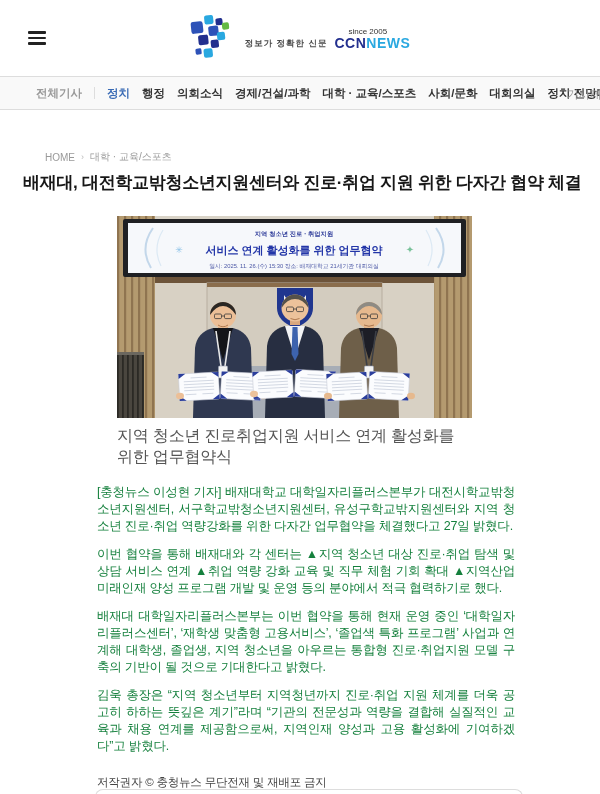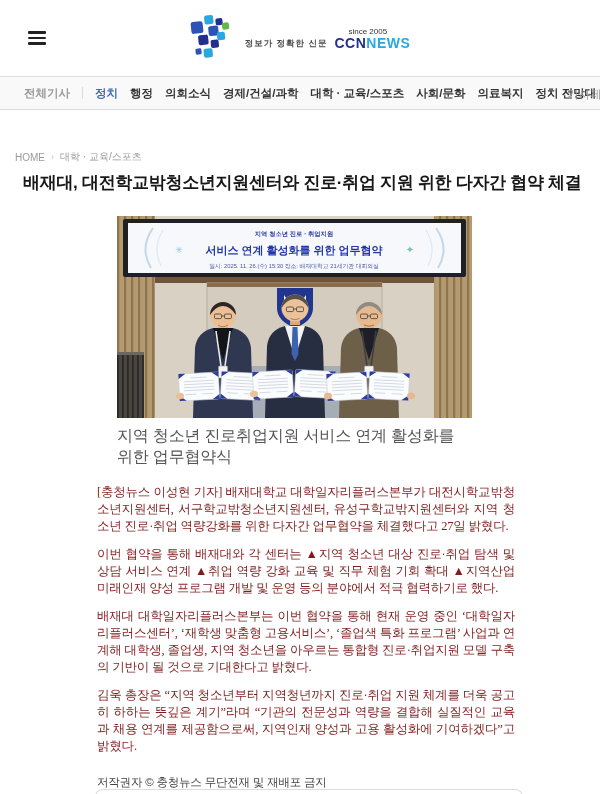--- a/index.html
+++ b/index.html
@@ -17,46 +17,46 @@
   .logo-mosaic { width:44px; height:52px; }
   .logo-center { display:flex; flex-direction:column; align-items:flex-start; }
   .logo-tagline { font-size:8.5px; color:#4a4a4a; letter-spacing:1px; font-weight:bold; margin-left:4px; margin-bottom:12px; }
   .logo-title { font-size:30px; font-weight:bold; letter-spacing:2px; line-height:1; }
   .logo-right { display:flex; flex-direction:column; align-items:flex-start; margin-bottom:11px; }
   .logo-since { font-size:8px; color:#333; margin-left:14px; }
   .logo-ccn { font-size:14px; font-weight:bold; letter-spacing:.5px; line-height:1.1; }
   
   .nav { height:34px; background:#f9f9f9; border-top:1px solid #ddd; border-bottom:1px solid #ddd;
     position:relative; overflow:hidden; }
-  .nav-list { display:flex; align-items:center; height:100%; padding:0 70px 0 24px;
+  .nav-list { display:flex; align-items:center; height:100%; padding:0 70px 0 36px;
     white-space:nowrap; gap:12px; overflow:hidden; }
   .nav-item { font-size:11.5px; font-weight:bold; color:#333; cursor:pointer; flex:0 0 auto; }
   .nav-item.muted { color:#9a9a9a; }
   .nav-item.active { color:#3a6bb5; }
   .nav-sep { width:1px; height:12px; background:#ddd; flex:0 0 auto; }
   .nav-submit { position:absolute; right:-13px; top:0; height:34px; display:flex; align-items:center;
     font-size:11.5px; color:#999; cursor:pointer; }
   
   .container { padding:40px 15px 0; }
-  .breadcrumb { display:flex; align-items:center; gap:6px; font-size:10px; color:#999; }
+  .breadcrumb { display:flex; align-items:center; gap:6px; font-size:10px; color:#999;margin-left:30px; }
   .breadcrumb .crumb { cursor:pointer; }
   .breadcrumb .sep { color:#bbb; font-size:9px; }
   .article-title { margin-top:7px; font-size:17px; font-weight:bold; color:#171717;
     letter-spacing:-0.3px; white-space:nowrap; overflow:hidden;padding-left:8px; }
   .byline { margin-top:9px; display:flex; align-items:center; gap:8px; font-size:11px; color:#888; }
   .byline .divider { width:1px; height:10px; background:#ddd; margin:0 2px; }
   .byline svg { display:block; }
   
   .figure { margin:22px 0 0 102px; width:355px; }
   .figure svg.photo { display:block; width:355px; height:202px; background:#d9d3c7; }
   .fig-caption { margin-top:8px; font-size:16px; color:#555; letter-spacing:-0.2px; }
   
   .article-body { margin:16px 70px 0 82px; }
-  .article-body p { font-size:12.5px; line-height:17px; color:#7f1d1d;
-    text-align:justify; word-break:break-all; margin-bottom:11px; letter-spacing:-0.2px;font-family:Liberation Serif, serif; }
+  .article-body p { font-size:12.5px; line-height:17px; color:#15803d;
+    text-align:justify; word-break:break-all; margin-bottom:11px; letter-spacing:-0.2px; }
   .copyright { margin-top:20px; font-size:11.5px; color:#444; letter-spacing:-0.2px; }
   .author-box { margin-top:8px; display:flex; justify-content:flex-end; align-items:center; gap:10px; }
   .avatar { width:36px; height:36px; border-radius:50%; background:#d9d9d9; position:relative; overflow:hidden; cursor:pointer; }
   .author-meta { display:flex; flex-direction:column; align-items:flex-start; gap:3px; }
   .author-name { font-size:13.5px; font-weight:bold; color:#333; cursor:pointer; }
   .bottom-box { position:absolute; left:95px; width:428px; top:789px; height:30px;
     border:1px solid #ddd; border-bottom:none; border-radius:8px 8px 0 0; background:#fff; }
 </style>
 </head>
 <body>
@@ -104,21 +104,21 @@
       <span class="nav-item">행정</span>
 
       <span class="nav-item">의회소식</span>
 
       <span class="nav-item">경제/건설/과학</span>
 
       <span class="nav-item">대학 · 교육/스포츠</span>
 
       <span class="nav-item">사회/문화</span>
 
-      <span class="nav-item">의료복지</span>
+      <span class="nav-item">대회의실</span>
 
       <span class="nav-item">정치 전망대</span>
 
     </div>
   <div class="nav-submit">기사제보</div>
 </div>
 
 <div class="container">
 
   <div class="breadcrumb">

